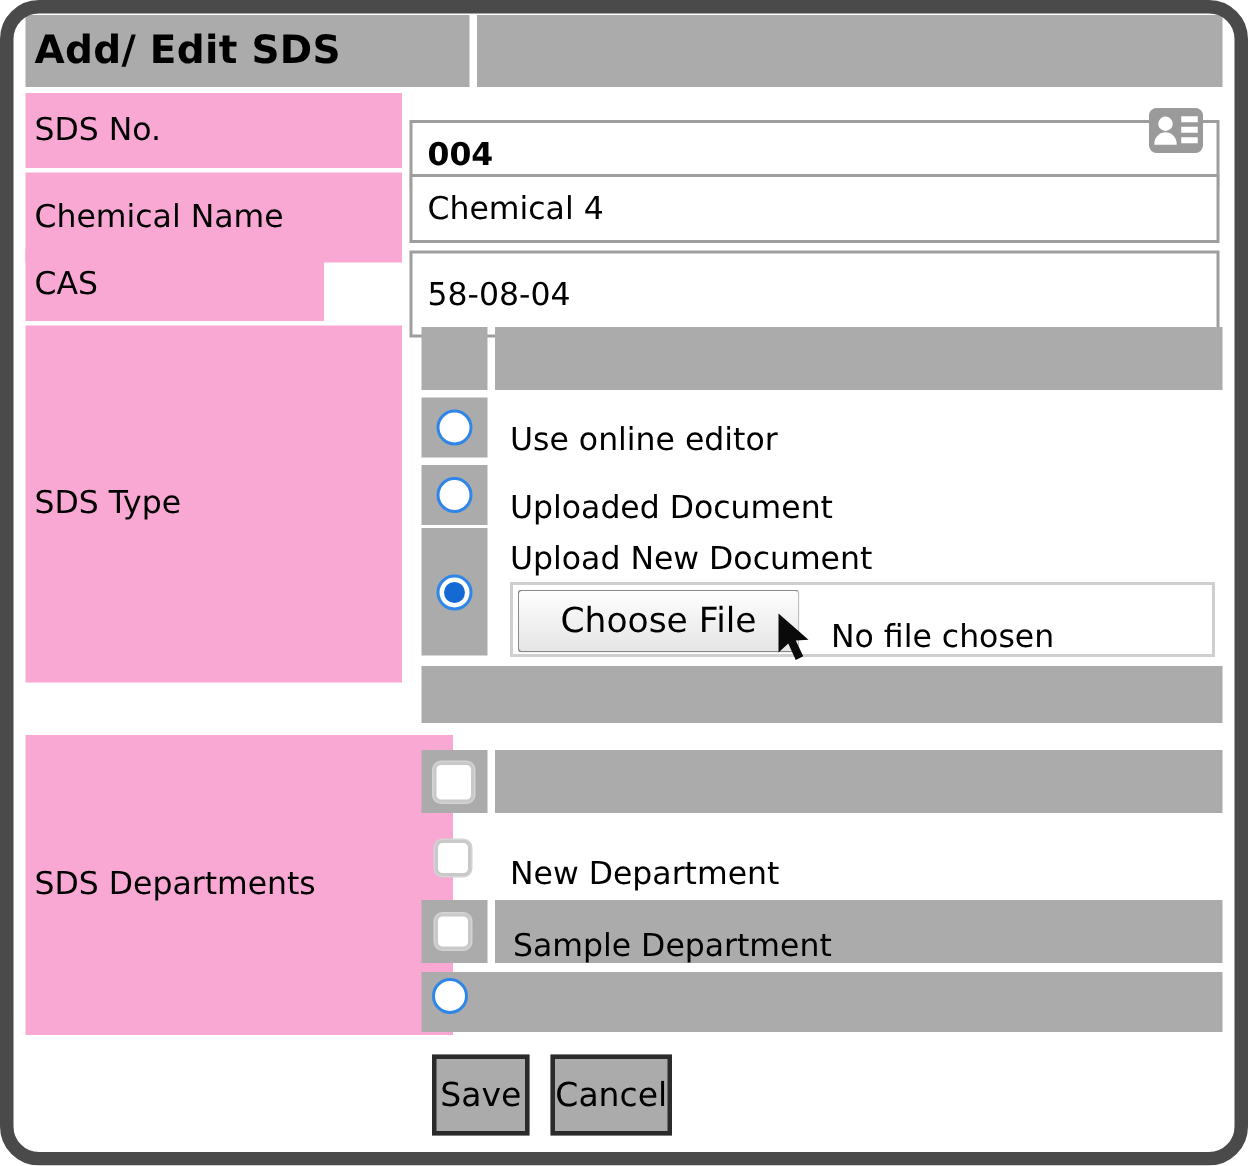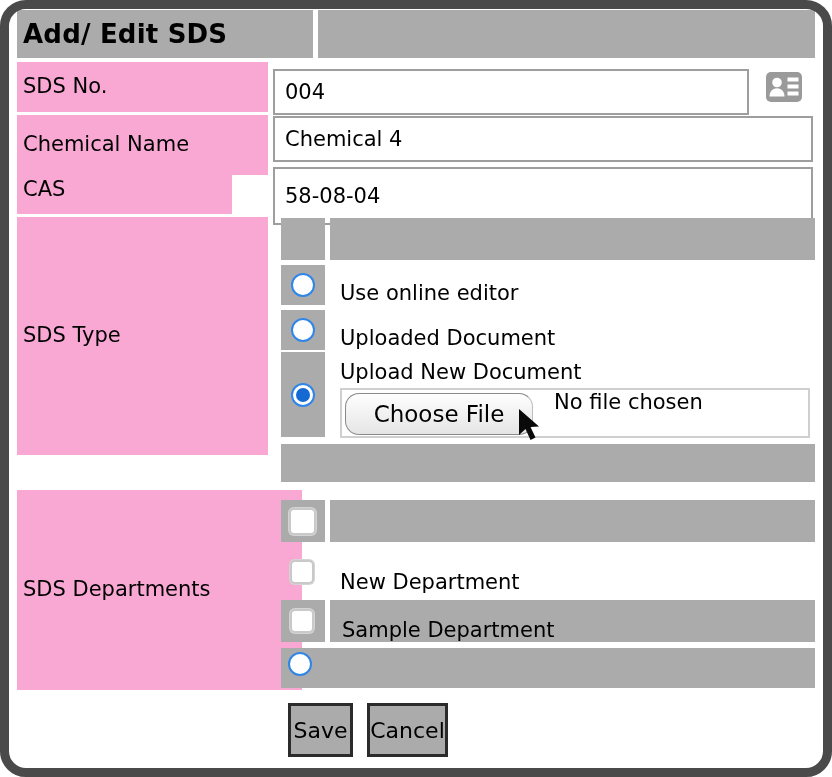--- a/index.html
+++ b/index.html
@@ -43,62 +43,62 @@
   .checkbox{
     position:absolute;background:#fff;border:2px solid #c9c9c9;
     border-radius:5px;box-sizing:border-box;box-shadow:0 0 0 1px #d4d4d4;
   }
   .file-container{
     background:#fff;border:2px solid #cfcfcf;display:flex;align-items:center;
   }
   .choose-btn{
     position:absolute;left:3px;top:3px;width:186px;height:40px;
     background:linear-gradient(#fefefe,#e5e5e5);
-    border:1px solid #8a8a8a;border-radius:14px;
+    border:1px solid #8a8a8a;border-radius:3px;
     font-size:23px;font-family:"DejaVu Sans","Liberation Sans",sans-serif;
     display:flex;align-items:center;justify-content:center;color:#000;
     border-right:1px solid #bdbdbd;
   }
   .file-status{font-size:21px;position:absolute;left:212px;top:0;height:100%;
-    display:flex;align-items:flex-start;}
+    display:flex;align-items:flex-end;}
   .btn{
     background:#ababab;border:3px solid #2b2b2b;font-size:22px;
     font-family:"DejaVu Sans","Liberation Sans",sans-serif;color:#000;
     display:flex;align-items:center;justify-content:center;cursor:pointer;
   }
 </style>
 </head>
 <body>
 
 <div class="abs title-cell" style="left:17px;top:10px;width:296px;height:48px;">
   <span>Add/ Edit SDS</span>
 </div>
 <div class="abs cell" style="left:318px;top:10px;width:497px;height:48px;"></div>
 
 <div class="abs lbl" style="left:17px;top:62px;width:251px;height:50px;">
   <span>SDS No.</span>
 </div>
-<input class="abs tinput" style="left: 273px; top: 69px; width: 476px; height: 46px;" value="004">
+<input class="abs tinput" style="left: 273px; top: 80px; width: 540px; height: 46px; font-weight: bold;" value="004">
 <span class="abs" style="left:766px;top:72px;width:36px;height:30px;">
   <svg width="36" height="30" viewBox="0 0 36 30">
     <rect x="0" y="0" width="36" height="30" rx="5" fill="#9a9a9a"></rect>
     <circle cx="11" cy="10.5" r="4.8" fill="#ffffff"></circle>
     <path d="M3.5 24.5 c0-5.5 3.7-8.3 7.5-8.3 s7.5 2.8 7.5 8.3 z" fill="#ffffff"></path>
     <rect x="21.5" y="5.5" width="11" height="4" fill="#ffffff"></rect>
     <rect x="21.5" y="12.5" width="11" height="4" fill="#ffffff"></rect>
     <rect x="21.5" y="19.5" width="11" height="4" fill="#ffffff"></rect>
   </svg>
 </span>
 
 <div class="abs lbl" style="left:17px;top:115px;width:251px;height:60px;">
   <span>Chemical Name</span>
 </div>
 <input class="abs tinput" style="left: 273px; top: 116px; width: 540px; height: 46px;" value="Chemical 4">
 
-<div class="abs lbl" style="left:17px;top:166px;width:215px;height:48px;">
+<div class="abs lbl" style="left:17px;top:166px;width:199px;height:48px;">
   <span>CAS</span>
 </div>
 <input class="abs tinput" style="left: 273px; top: 167px; width: 540px; height: 58px;" value="58-08-04">
 
 <div class="abs lbl" style="left:17px;top:217px;width:251px;height:238px;">
   <span>SDS Type</span>
 </div>
 
 <div class="abs cell" style="left:281px;top:218px;width:44px;height:42px;"></div>
 <div class="abs cell" style="left:330px;top:218px;width:485px;height:42px;"></div>

